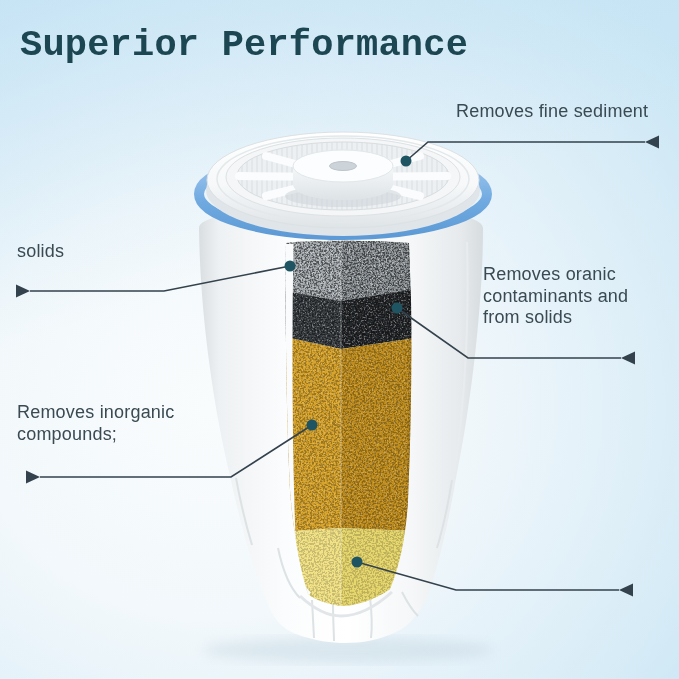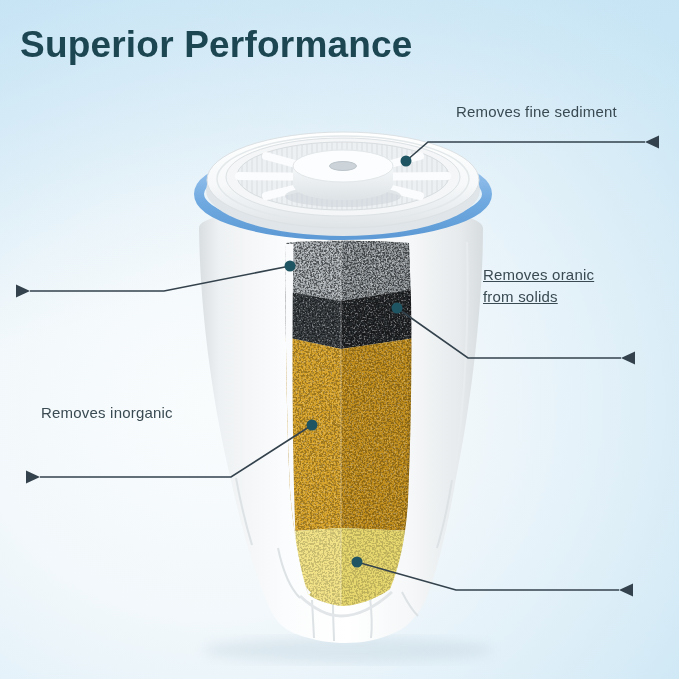--- a/index.html
+++ b/index.html
@@ -10,31 +10,32 @@
     font-family:"Liberation Sans","DejaVu Sans",sans-serif;
     background:
       linear-gradient(160deg, rgba(186,222,243,.55) 0%, rgba(255,255,255,0) 38%),
       radial-gradient(92% 82% at 31% 60%, #f9fcfd 0%, #f2f8fb 38%, #e3f1f9 62%, #d3eaf6 85%, #c9e6f5 100%);
   }
   .art{position:absolute;left:0;top:0;width:679px;height:679px;}
   .page-title{
     position:absolute;left:20px;top:24px;margin:0;
     font-size:37px;font-weight:700;letter-spacing:.2px;
     color:#1c4651;
+    font-family:Liberation Mono, monospace;
   }
   .callout{
     position:absolute;
-    font-size:15px;line-height:21.5px;letter-spacing:.2px;
+    font-size:18px;line-height:21.5px;letter-spacing:.2px;
     color:#3a4a52;white-space:nowrap;
   }
   .callout .cl{display:block;}
   .c-fine{left:456px;top:101px;}
   .c-susp{left:17px;top:241px;}
-  .c-org{left:483px;top:264px;text-decoration:underline;}
-  .c-inorg{left:17px;top:402px;margin-left:24px;}
+  .c-org{left:483px;top:264px;}
+  .c-inorg{left:17px;top:402px;}
   .c-ultra{left:464px;top:533px;}
 </style>
 </head>
 <body>
 
 <div class="stage">
 
   <svg class="art" viewBox="0 0 679 679" aria-hidden="true">
     <defs>
       <linearGradient id="bodyGrad" x1="0" y1="0" x2="1" y2="0">
@@ -190,25 +191,28 @@
     </g>
   </svg>
 
   <h1 class="page-title">Superior Performance</h1>
 
   <div class="callout c-fine">
     <span class="cl">Removes fine sediment</span>
   </div>
 
   <div class="callout c-susp">
+    <span class="cl">solids</span>
   </div>
 
   <div class="callout c-org">
     <span class="cl">Removes oranic</span>
+    <span class="cl">contaminants and</span>
     <span class="cl">from solids</span>
   </div>
 
   <div class="callout c-inorg">
     <span class="cl">Removes inorganic</span>
+    <span class="cl">compounds;</span>
   </div>
 
 
 </div>
 
 </body></html>

